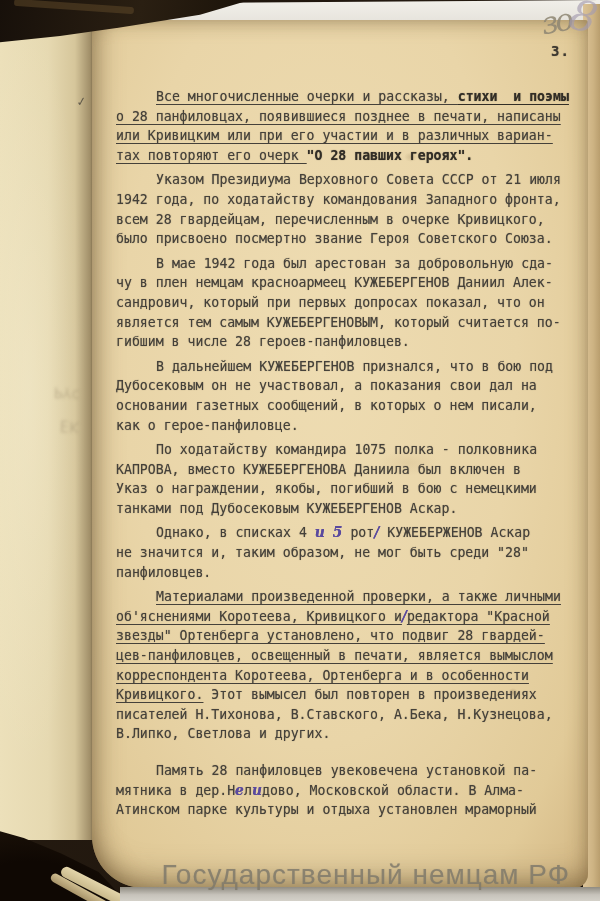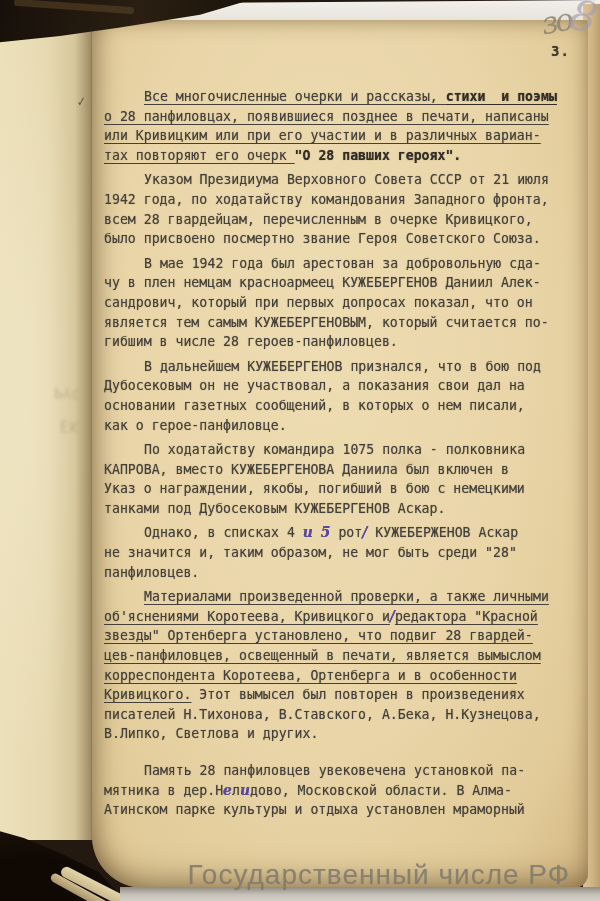--- a/index.html
+++ b/index.html
@@ -98,21 +98,21 @@
     position:absolute; left:77px; top:93px; font-size:14px; color:#4c473d;
     transform:rotate(-8deg); opacity:.8;
   }
   
   .text-block{
     position:absolute; left:104px; top:87px; width:470px;
     font-size:13.2px; line-height:19.6px; color:#45413a;
     text-shadow:0 0 1px rgba(70,64,52,.55);
     white-space:pre-wrap;
   }
-  .para{margin:0 0 5px 0;}
+  .para{margin:0 0 5px 12px;}
   .para.gap{margin-top:17px;}
   .tline{height:19.6px; overflow:visible;}
   .tline.indent{padding-left:40px;}
   .u{text-decoration:underline; text-decoration-thickness:1.3px; text-underline-offset:3px;}
   .b{font-weight:bold; color:#322e26; text-shadow:0 0 1px rgba(50,46,38,.7);}
   .ink{
     font-family:"DejaVu Serif",serif; font-style:italic; font-weight:bold;
     color:#5a4a9e; text-shadow:0 0 .5px #5a4a9e; font-size:1.05em;
   }
   
@@ -151,14 +151,14 @@
   <div class="text-block"><div class="para"><div class="tline indent"><span class="u">Все многочисленные очерки и рассказы, </span><span class="u b">стихи  и поэмы</span></div><div class="tline"><span class="u">о 28 панфиловцах, появившиеся позднее в печати, написаны</span></div><div class="tline"><span class="u">или Кривицким или при его участии и в различных вариан-</span></div><div class="tline"><span class="u">тах повторяют его очерк </span><span class="b">"О 28 павших героях".</span></div></div><div class="para"><div class="tline indent"><span>Указом Президиума Верховного Совета СССР от 21 июля</span></div><div class="tline"><span>1942 года, по ходатайству командования Западного фронта,</span></div><div class="tline"><span>всем 28 гвардейцам, перечисленным в очерке Кривицкого,</span></div><div class="tline"><span>было присвоено посмертно звание Героя Советского Союза.</span></div></div><div class="para"><div class="tline indent"><span>В мае 1942 года был арестован за добровольную сда-</span></div><div class="tline"><span>чу в плен немцам красноармеец КУЖЕБЕРГЕНОВ Даниил Алек-</span></div><div class="tline"><span>сандрович, который при первых допросах показал, что он</span></div><div class="tline"><span>является тем самым КУЖЕБЕРГЕНОВЫМ, который считается по-</span></div><div class="tline"><span>гибшим в числе 28 героев-панфиловцев.</span></div></div><div class="para"><div class="tline indent"><span>В дальнейшем КУЖЕБЕРГЕНОВ признался, что в бою под</span></div><div class="tline"><span>Дубосековым он не участвовал, а показания свои дал на</span></div><div class="tline"><span>основании газетных сообщений, в которых о нем писали,</span></div><div class="tline"><span>как о герое-панфиловце.</span></div></div><div class="para"><div class="tline indent"><span>По ходатайству командира 1075 полка - полковника</span></div><div class="tline"><span>КАПРОВА, вместо КУЖЕБЕРГЕНОВА Даниила был включен в</span></div><div class="tline"><span>Указ о награждении, якобы, погибший в бою с немецкими</span></div><div class="tline"><span>танками под Дубосековым КУЖЕБЕРГЕНОВ Аскар.</span></div></div><div class="para"><div class="tline indent"><span>Однако, в списках 4 </span><span class="ink">и</span><span> </span><span class="ink">5</span><span> рот</span><span class="ink">/</span><span> КУЖЕБЕРЖЕНОВ Аскар</span></div><div class="tline"><span>не значится и, таким образом, не мог быть среди "28"</span></div><div class="tline"><span>панфиловцев.</span></div></div><div class="para"><div class="tline indent"><span class="u">Материалами произведенной проверки, а также личными</span></div><div class="tline"><span class="u">об'яснениями Коротеева, Кривицкого и</span><span class="ink">/</span><span class="u">редактора "Красной</span></div><div class="tline"><span class="u">звезды" Ортенберга установлено, что подвиг 28 гвардей-</span></div><div class="tline"><span class="u">цев-панфиловцев, освещенный в печати, является вымыслом</span></div><div class="tline"><span class="u">корреспондента Коротеева, Ортенберга и в особенности</span></div><div class="tline"><span class="u">Кривицкого.</span><span> Этот вымысел был повторен в произведениях</span></div><div class="tline"><span>писателей Н.Тихонова, В.Ставского, А.Бека, Н.Кузнецова,</span></div><div class="tline"><span>В.Липко, Светлова и других.</span></div></div><div class="para gap"><div class="tline indent"><span>Память 28 панфиловцев увековечена установкой па-</span></div><div class="tline"><span>мятника в дер.Н</span><span class="ink">е</span><span>л</span><span class="ink">и</span><span>дово, Московской области. В Алма-</span></div><div class="tline"><span>Атинском парке культуры и отдыха установлен мраморный</span></div></div></div>
 
   <div class="corner-top">
     <div class="glint"></div>
   </div>
   <div class="corner-bottom"></div>
   <div class="corner-strip1"></div>
   <div class="corner-strip2"></div>
   <div class="bottom-strip"></div>
 
-  <div class="watermark">Государственный числе РФ</div>
+  <div class="watermark">Государственный немцам РФ</div>
 </div>
 
 </body></html>

